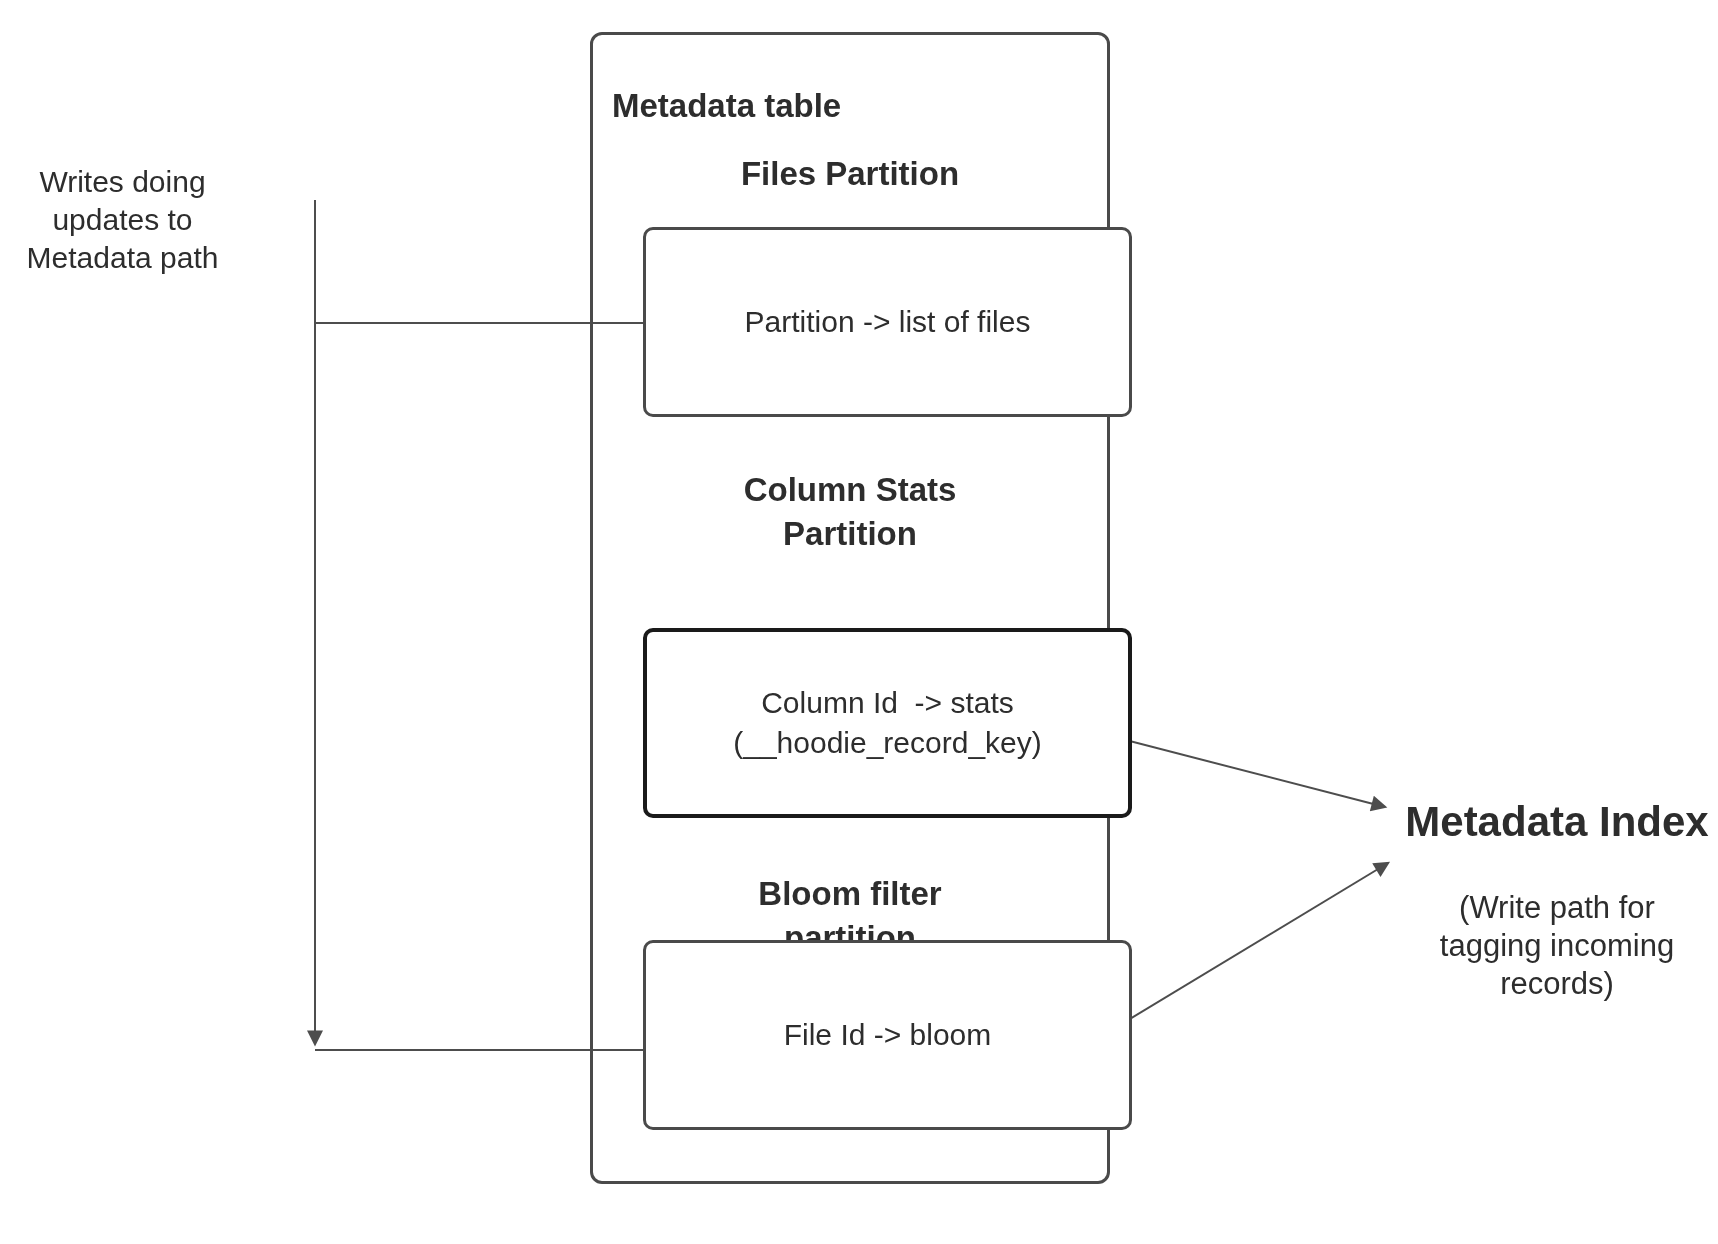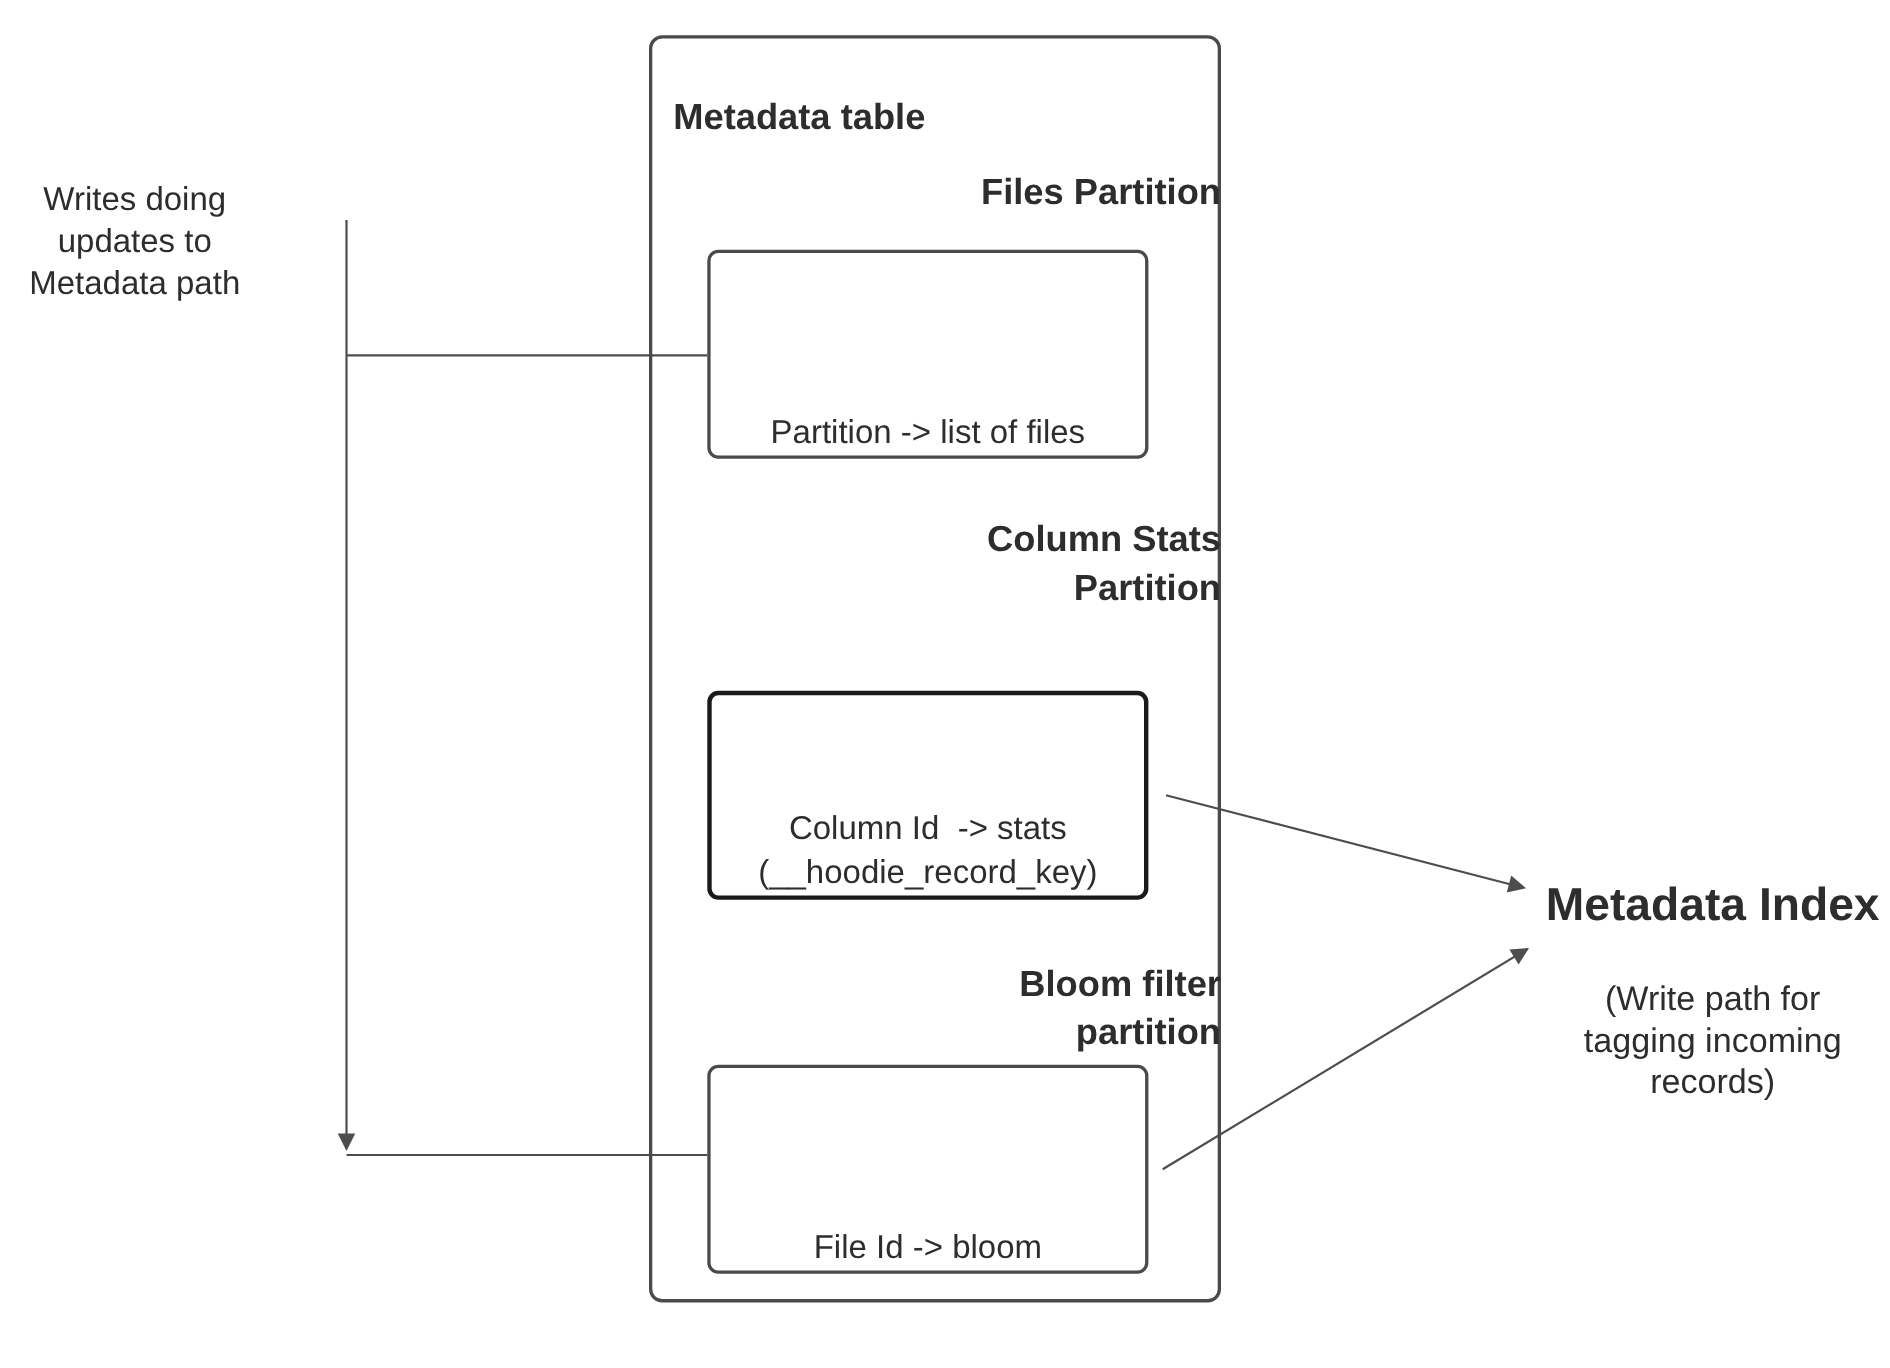--- a/index.html
+++ b/index.html
@@ -30,50 +30,50 @@
   }
   .outer-title {
     left: 612px; top: 88px;
     font-size: 33px; line-height: 36px;
     font-weight: bold;
   }
 
   
   .section-heading {
     left: 590px; width: 520px;
-    text-align: right;
+    text-align: center;
     font-size: 33px; line-height: 44px;
     font-weight: bold;
   }
   .heading-files  { top: 152px; }
   .heading-stats  { top: 468px; }
   .heading-bloom  { top: 855px; margin-top: 17px; }
 
   
   .inner-box {
     left: 643px;
-    width: 401px; height: 190px;
+    width: 489px; height: 190px;
     box-sizing: border-box;
     border: 3px solid var(--box-border, #4a4a4a);
     border-radius: 10px;
     background: #ffffff;
     display: flex;
-    align-items: flex-end;
+    align-items: center;
     justify-content: center;
     text-align: center;
     font-size: 30px; line-height: 40px;
   }
   .box-files { top: 227px; }
   .box-stats {
     top: 583px;
     border-width: 4px;
     border-color: var(--emphasis-border, #1a1a1a);
     margin-top: 45px;
   }
-  .box-bloom { top: 968px; }
+  .box-bloom { top: 940px; }
 
   
   .left-note {
     left: 10px; top: 163px;
     width: 225px;
     text-align: center;
     font-size: 30px; line-height: 38px;
   }
 
   

